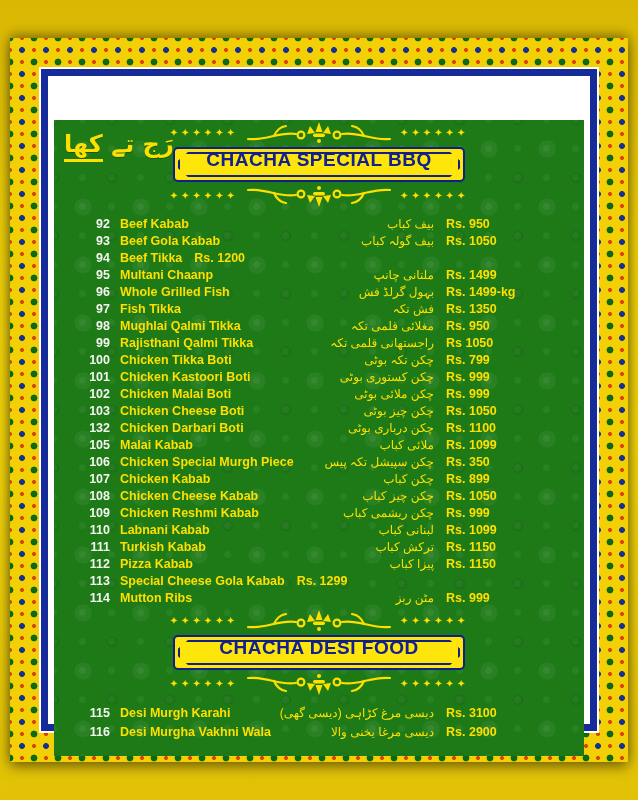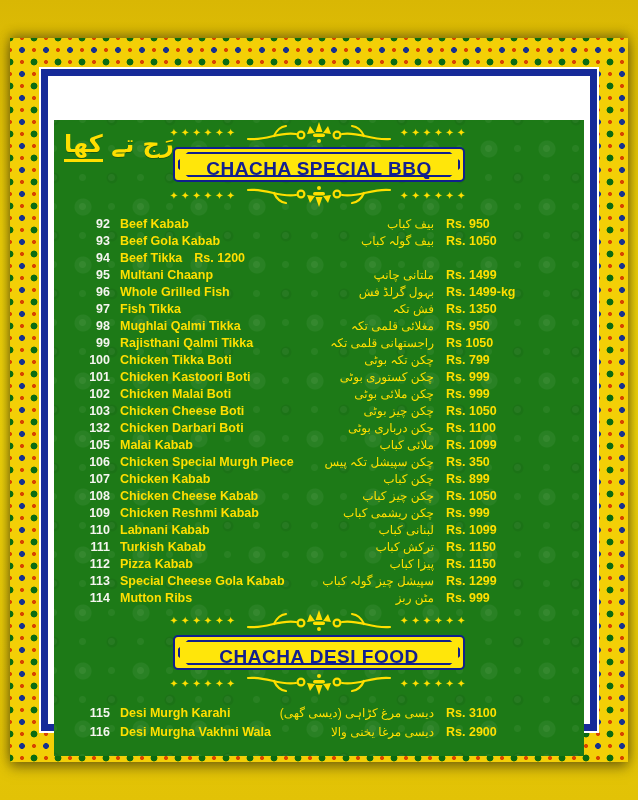--- a/index.html
+++ b/index.html
@@ -45,21 +45,21 @@
   .flourish.first{margin-top:38px;}
   .flourish .stars{
     color:#ffdf00;font-size:10px;letter-spacing:3px;line-height:1;
     text-shadow:0 0 1px rgba(255,223,0,.6);white-space:nowrap;
   }
   .flourish svg{display:block;}
   .flourish.flip svg{transform:scaleY(-1);}
   .banner{
     width:292px;height:35px;margin:1px auto;position:relative;
     background:#ffe60a;border:2px solid #101f8c;border-radius:5px;
-    display:flex;align-items:flex-end;justify-content:center;box-sizing:border-box;
+    display:flex;align-items:flex-start;justify-content:center;box-sizing:border-box;
   }
   .banner::before{
     content:"";position:absolute;inset:3px;border:2px solid #101f8c;
     clip-path:polygon(10px 0%,calc(100% - 10px) 0%,100% 35%,100% 65%,calc(100% - 10px) 100%,10px 100%,0% 65%,0% 35%);
   }
   .banner-label{
     color:#13208f;font-weight:bold;font-size:19px;letter-spacing:.5px;white-space:nowrap;
   }
   .rows{padding:0 26px 0 8px;margin-top:8px;}
   .rows.desi{margin-top:9px;}
@@ -288,21 +288,20 @@
   <div class="menu-row">
     <span class="num">112</span>
     <span class="name">Pizza Kabab</span>
     <span class="urdu">پیزا کباب</span>
     <span class="price">Rs. 1150</span>
   </div>
 
   <div class="menu-row">
     <span class="num">113</span>
     <span class="name">Special Cheese Gola Kabab</span>
-    <span class="urdu">سپیشل چیز گولہ کباب</span>
     <span class="price">Rs. 1299</span>
   </div>
 
   <div class="menu-row">
     <span class="num">114</span>
     <span class="name">Mutton Ribs</span>
     <span class="urdu">مٹن ربز</span>
     <span class="price">Rs. 999</span>
   </div>
 </div>

